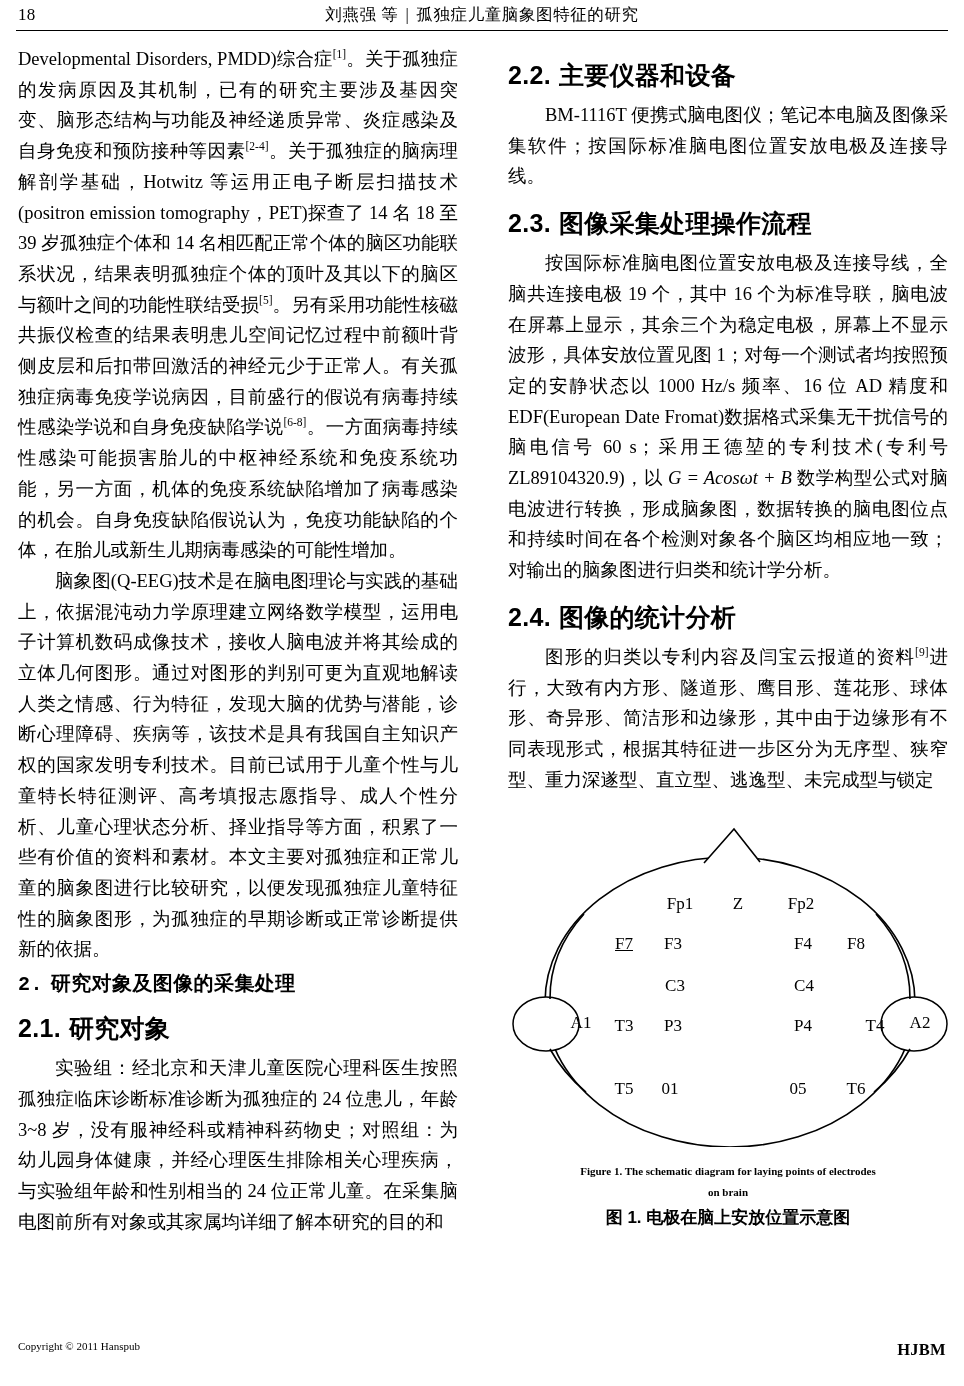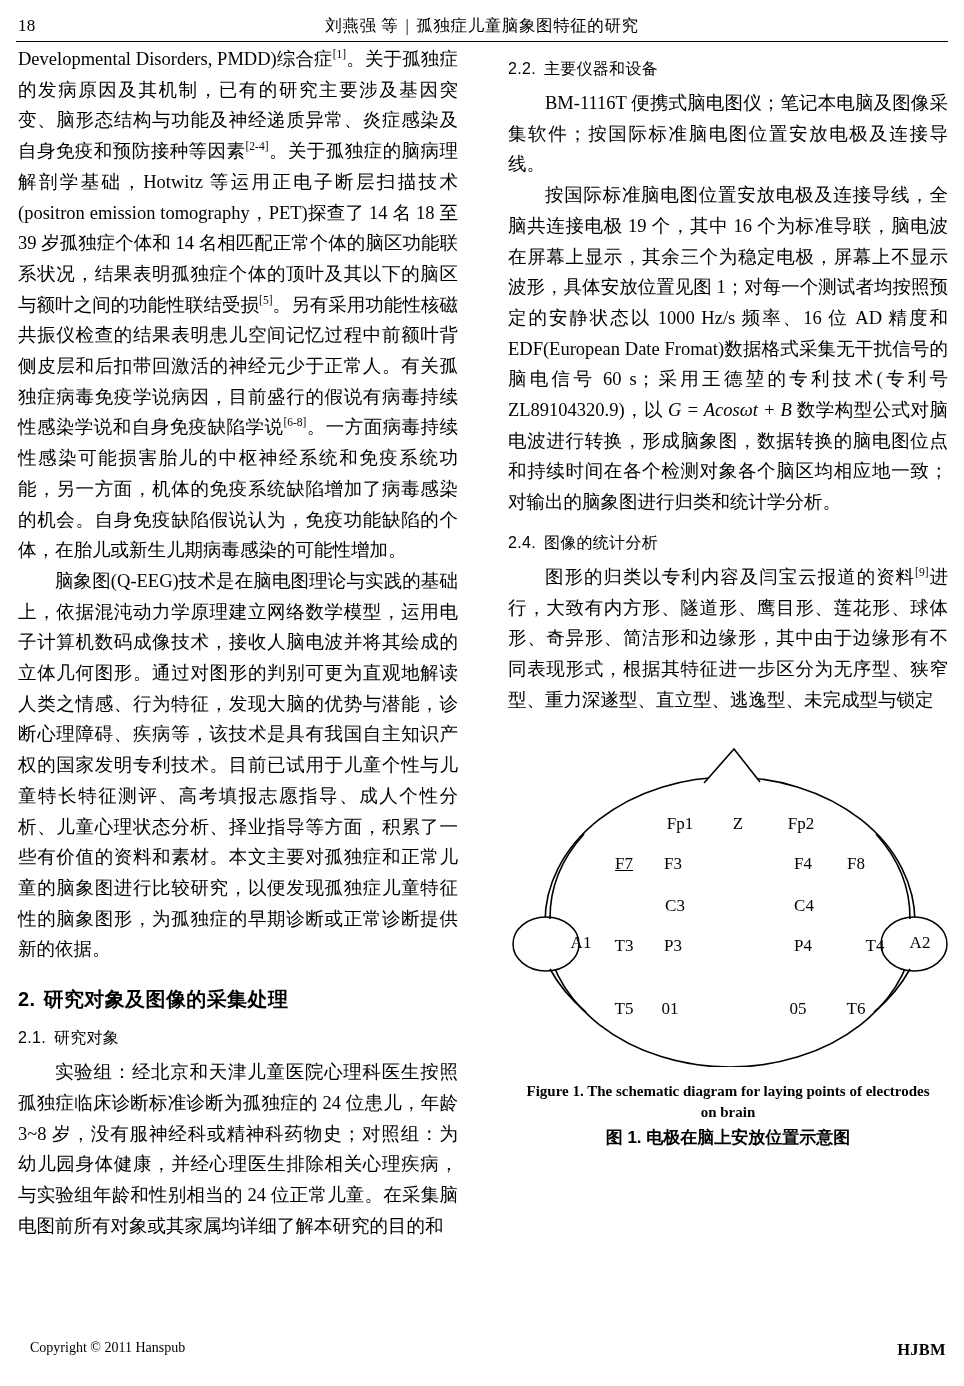--- a/index.html
+++ b/index.html
@@ -20,21 +20,21 @@
   .running-head {
     position: absolute;
     left: 0; top: 0;
     width: 964px;
     height: 34px;
     box-sizing: border-box;
   }
   .rh-inner {
     position: relative;
     height: 26px;
-    margin: 15px 16px;
+    margin: 4px 16px;
     border-bottom: 1.6px solid #000;
   }
   .rh-folio {
     position: absolute;
     left: 2px; top: 1px;
     font-size: 17px;
     letter-spacing: .2px;
   }
   .rh-title {
     position: absolute;
@@ -71,30 +71,30 @@
   }
   p.indent { text-indent: 2em; }
 
   sup {
     font-size: 11.5px;
     vertical-align: super;
     line-height: 0;
   }
 
   h2.sec {
-    margin: 21px 0 9px 0;
+    margin: 5px 0 9px 0;
     font-size: 20px;
     font-weight: bold;
-    font-family: Liberation Sans, sans-serif;
+    font-family: Liberation Mono, monospace;
     letter-spacing: .4px;
   }
   h3.subsec {
     margin: 15px 0 8px 0;
-    font-size: 16px;
-    font-weight: normal;
+    font-size: 25px;
+    font-weight: bold;
     font-family: "Liberation Sans", "DejaVu Sans", sans-serif;
     letter-spacing: .3px;
   }
   h2.sec .num, h3.subsec .num { margin-right: 8px; }
 
   .mathvar { font-style: italic; font-family: "Liberation Serif", serif; }
 
   
   .figure-block {
     margin-top: 22px;
@@ -110,21 +110,21 @@
     position: absolute;
     font-size: 17px;
     font-family: "Liberation Serif", "DejaVu Serif", serif;
     white-space: nowrap;
     transform: translate(-50%, -50%);
   }
   .fig-caption {
     margin-top: 14px;
     text-align: center;
     font-weight: bold;
-    font-size: 15px;
+    font-size: 11px;
     line-height: 21px;
     font-family: "Liberation Serif", "DejaVu Serif", serif;
   }
   .fig-caption-cn {
     margin-top: 3px;
     text-align: center;
     font-weight: bold;
     font-size: 17px;
     line-height: 23px;
     font-family: "Liberation Sans", "DejaVu Sans", sans-serif;
@@ -132,22 +132,22 @@
 
   
   .footer {
     position: absolute;
     left: 18px;
     bottom: 22px;
     width: 928px;
     height: 24px;
   }
   .footer .left {
-    position: absolute; left: 12px; top: 0;
-    font-size: 14px;
+    position: absolute; left: 0; top: 0;
+    font-size: 11px;
   }
   .footer .right {
     position: absolute; right: 0; top: 0;
     font-size: 16.5px;
     font-weight: bold;
     letter-spacing: .3px;
   }
 </style>
 </head>
 <body>
@@ -182,20 +182,23 @@
 
   <div class="col col-right">
 
 
     <h3 class="subsec">
       <span class="num">2.2.</span><span>主要仪器和设备</span>
     </h3>
 
     <p class="body-text indent">BM-1116T 便携式脑电图仪；笔记本电脑及图像采集软件；按国际标准脑电图位置安放电极及连接导线。</p>
 
+    <h3 class="subsec">
+      <span class="num">2.3.</span><span>图像采集处理操作流程</span>
+    </h3>
 
     <p class="body-text indent"><span>按国际标准脑电图位置安放电极及连接导线，全脑共连接电极 19 个，其中 16 个为标准导联，脑电波在屏幕上显示，其余三个为稳定电极，屏幕上不显示波形，具体安放位置见图 1；对每一个测试者均按照预定的安静状态以 1000 Hz/s 频率、16 位 AD 精度和 EDF(European Date Fromat)数据格式采集无干扰信号的脑电信号 60 s；采用王德堃的专利技术(专利号 ZL89104320.9)，以 </span><span class="mathvar">G = Acosωt + B</span><span> 数学构型公式对脑电波进行转换，形成脑象图，数据转换的脑电图位点和持续时间在各个检测对象各个脑区均相应地一致；对输出的脑象图进行归类和统计学分析。</span></p>
 
     <h3 class="subsec">
       <span class="num">2.4.</span><span>图像的统计分析</span>
     </h3>
 
     <p class="body-text indent">图形的归类以专利内容及闫宝云报道的资料<sup>[9]</sup>进行，大致有内方形、隧道形、鹰目形、莲花形、球体形、奇异形、简洁形和边缘形，其中由于边缘形有不同表现形式，根据其特征进一步区分为无序型、狭窄型、重力深遂型、直立型、逃逸型、未完成型与锁定</p>
 
     <div class="figure-block">

